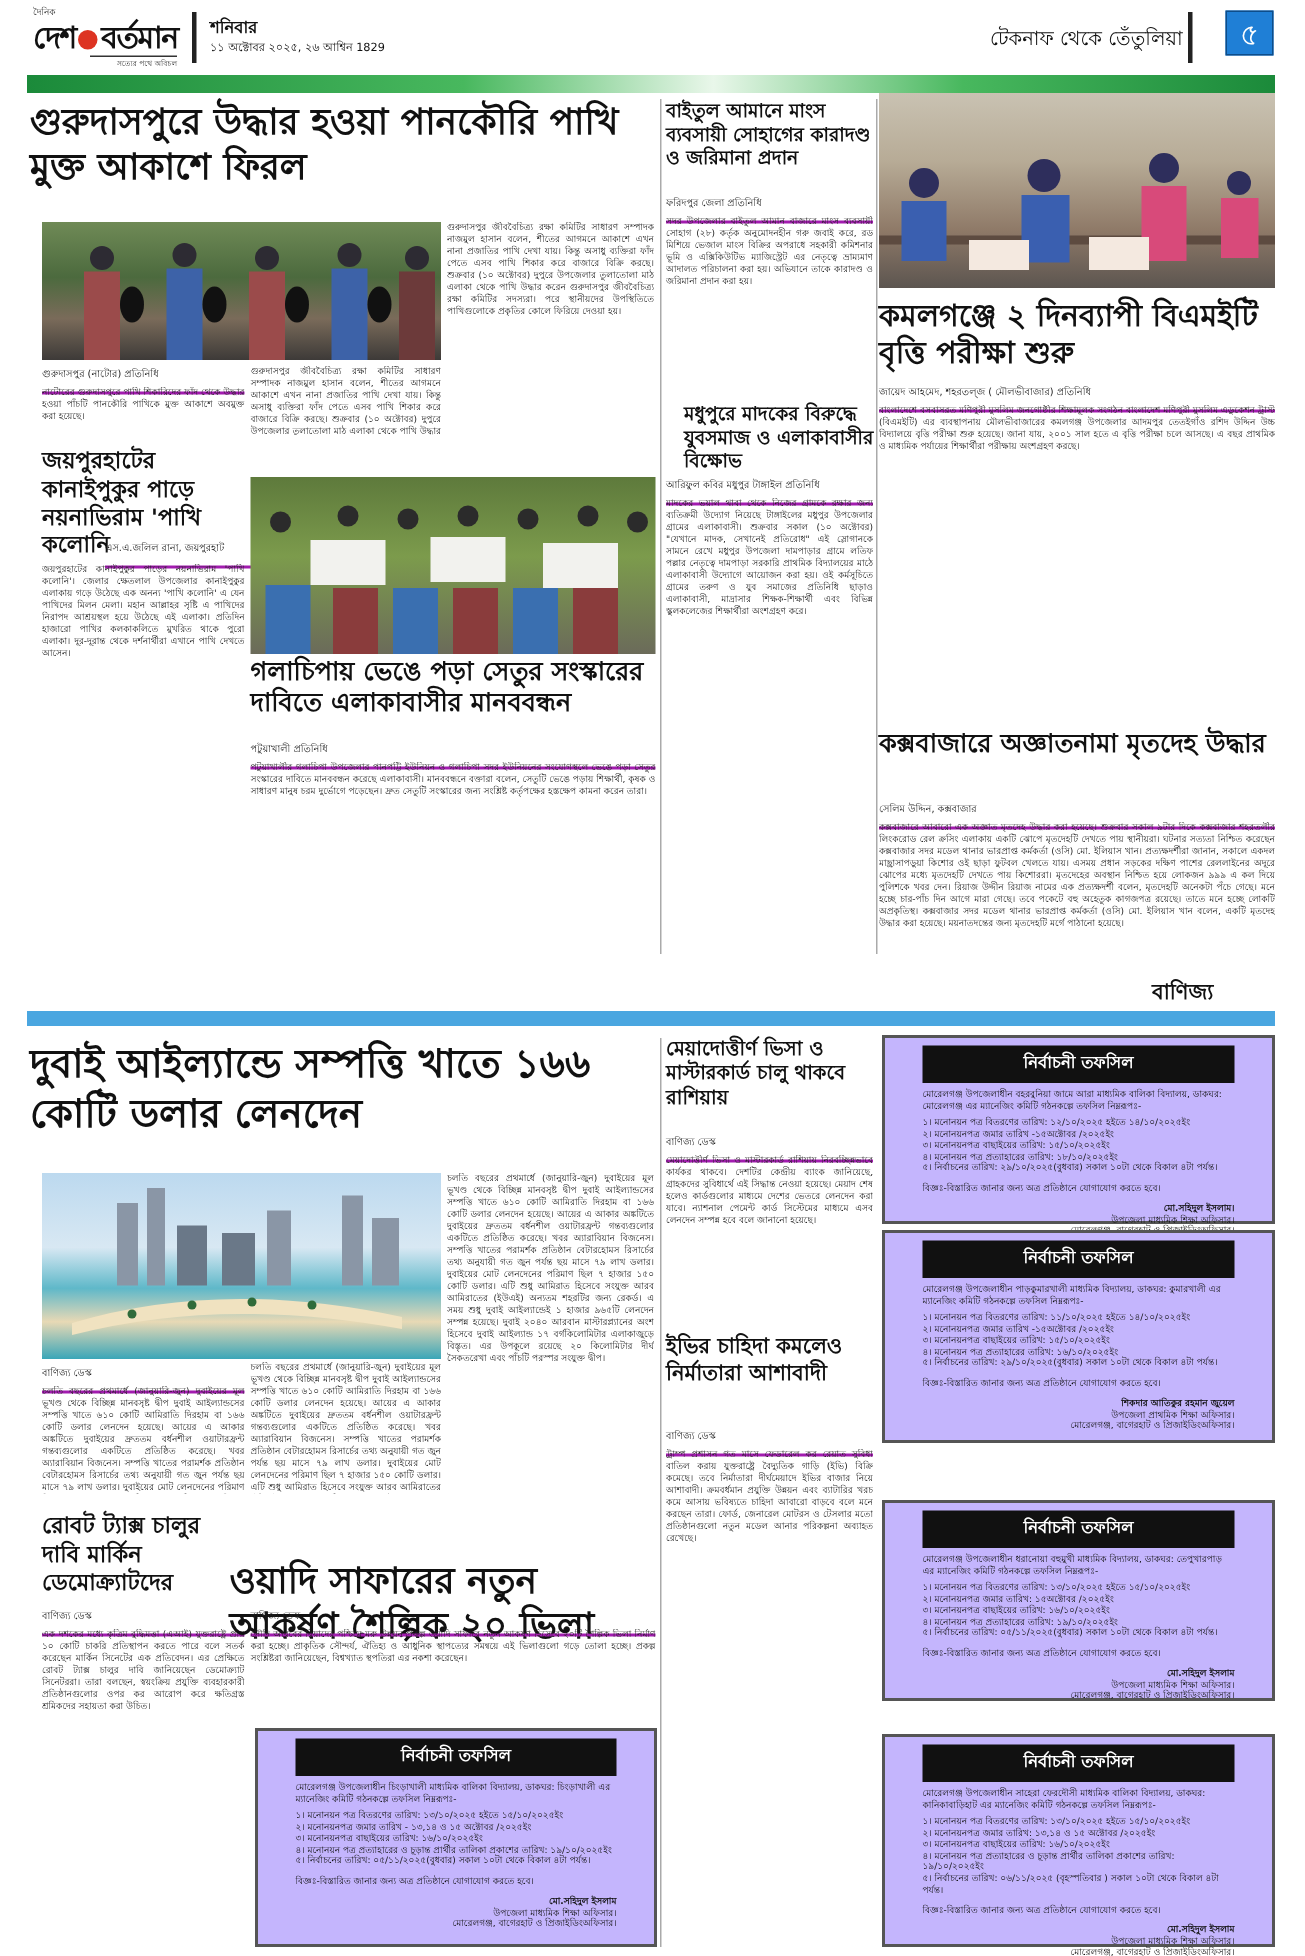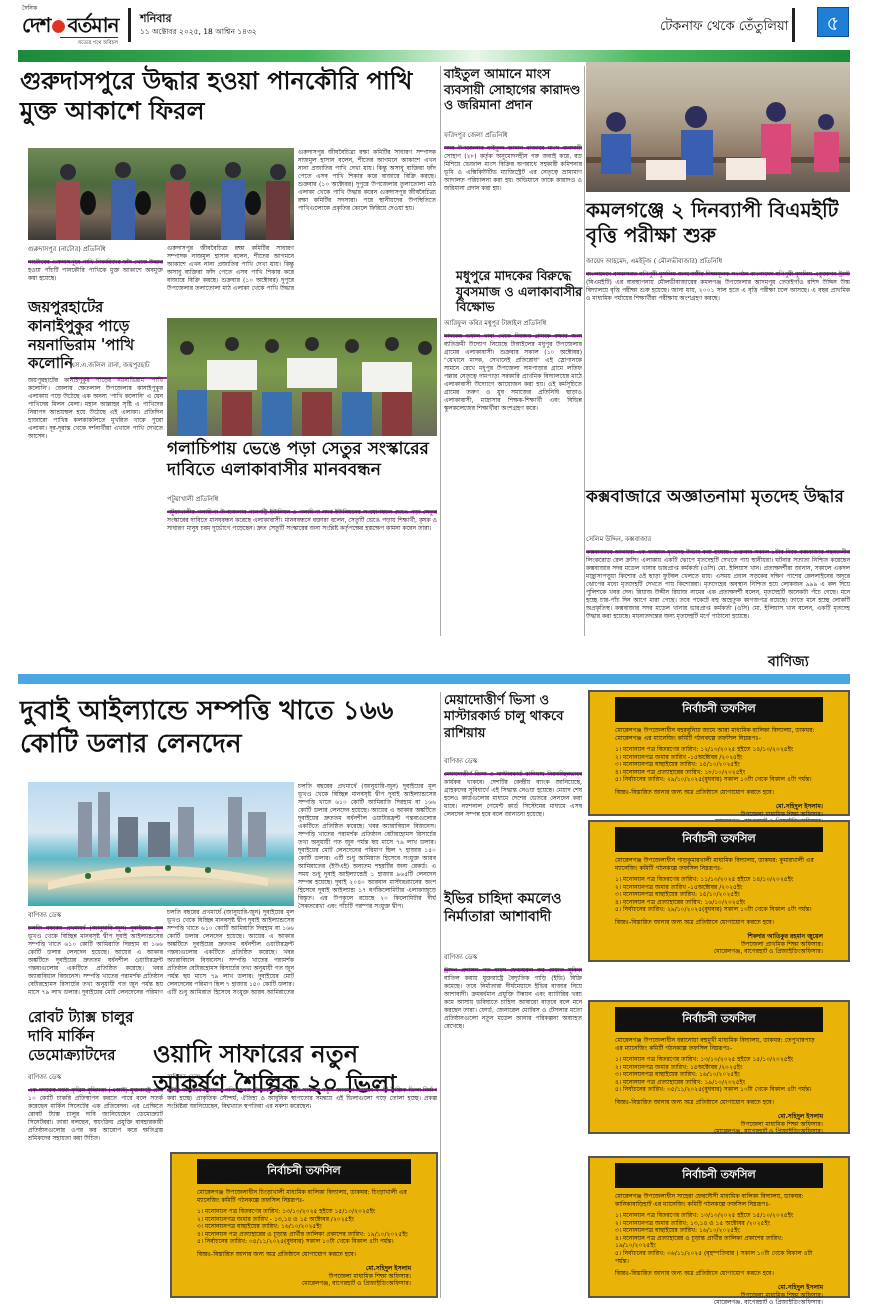--- a/index.html
+++ b/index.html
@@ -17,42 +17,42 @@
   .slogan { left: 660px; top: 16px; font-size: 13px; }
   .page-num { left: 817px; top: 7px; width: 32px; height: 30px; background: #1f7fd6; color: #fff; font-size: 20px; text-align: center; line-height: 30px; border: 1px solid #0d4d8a; }
   .greenbar { left: 18px; top: 50px; width: 832px; height: 12px; background: linear-gradient(90deg, #1b8a3a 0%, #48b85e 35%, #e9f7ea 55%, #48b85e 75%, #1b8a3a 100%); }
   
   .h-big { font-weight: bold; color: #111; text-align: left; line-height: 1.25; }
   .credit { font-size: 6.5px; font-weight: normal; color: #222; border-bottom: 2px solid #a21caf; padding-bottom: 6px; }
   .body-text { font-size: 6px; line-height: 8px; color: #222; text-align: justify; overflow: hidden; }
   .photo { overflow: hidden; }
   .rule-v { width: 1px; background: #aaa; }
   
-  .notice { border: 2px solid #555; background: #eab308; padding: 5px 25px; }
+  .notice { border: 2px solid #555; background: #c4b5fd; padding: 5px 25px; }
   .notice .nt { background: #111; color: #fff; text-align: center; font-size: 11px; font-weight: bold; padding: 3px 0; margin-bottom: 4px; }
   .notice .intro { font-size: 6px; line-height: 8px; margin-bottom: 3px; }
   .notice .item { font-size: 6px; line-height: 7.6px; }
   .notice .note { font-size: 6px; margin-top: 4px; }
   .notice .sig { font-size: 6px; text-align: right; margin-top: 4px; line-height: 7.6px; }
   .notice .sig b { font-weight: bold; }
   .section-label { left: 768px; top: 650px; font-size: 14px; font-weight: bold; }
   .bluebar { left: 18px; top: 674px; width: 832px; height: 10px; background: #4aa6e0; }
 </style>
 </head>
 <body>
 
 <div class="abs masthead">
   <div class="abs logo-small">দৈনিক</div>
   <div class="abs logo">
     <span>দেশ</span><span class="dot"></span><span>বর্তমান</span>
   </div>
   <div class="abs logo-tag">সত্যের পথে অবিচল</div>
   <div class="abs vbar" style="left:128px;top:8px;height:34px;"></div>
   <div class="abs day">শনিবার</div>
-  <div class="abs date">১১ অক্টোবর ২০২৫, 18 আশ্বিন ১৪৩২</div>
+  <div class="abs date">১১ অক্টোবর ২০২৫, ২৬ আশ্বিন 1829</div>
   <div class="abs slogan">টেকনাফ থেকে তেঁতুলিয়া</div>
   <div class="abs vbar" style="left:792px;top:8px;height:34px;"></div>
   <div class="abs page-num">৫</div>
 </div>
 <div class="abs greenbar"></div>
 
 <div class="abs h-big" style="left:20px;top:66px;width:420px;font-size:24px;">গুরুদাসপুরে উদ্ধার হওয়া পানকৌরি পাখি মুক্ত আকাশে ফিরল</div>
 <div class="abs photo" style="left:28px;top:148px;width:266px;height:92px;background:linear-gradient(180deg,#6f8a56 0%,#4c6a3e 40%,#7a6b5a 70%,#3d3a38 100%);">
   <svg width="266" height="92">
     <g fill="#2d2b33">
@@ -147,21 +147,21 @@
         <rect x="175" y="62" width="30" height="50"></rect>
         <rect x="228" y="70" width="25" height="40"></rect>
       </g>
     <g fill="#f4e9e0">
         <rect x="60" y="98" width="40" height="20"></rect>
         <rect x="140" y="96" width="40" height="22"></rect>
       </g>
   </svg>
 </div>
 <div class="abs h-big" style="left:586px;top:198px;width:264px;font-size:20px;">কমলগঞ্জে ২ দিনব্যাপী বিএমইটি বৃত্তি পরীক্ষা শুরু</div>
-<div class="abs credit" style="left:586px;top:256px;width:264px;">জায়েদ আহমেদ, এমইট্জ ( মৌলভীবাজার) প্রতিনিধি</div>
+<div class="abs credit" style="left:586px;top:256px;width:264px;">জায়েদ আহমেদ, শহরতল্জ ( মৌলভীবাজার) প্রতিনিধি</div>
 <div class="abs body-text" style="left:586px;top:270px;width:264px;height:212px;">বাংলাদেশে বসবাসরত মণিপুরী মুসলিম জনগোষ্ঠীর শিক্ষামূলক সংগঠন বাংলাদেশ মণিপুরী মুসলিম এডুকেশন ট্রাস্ট (বিএমইটি) এর ব্যবস্থাপনায় মৌলভীবাজারের কমলগঞ্জ উপজেলার আদমপুর তেতইগাঁও রশিদ উদ্দিন উচ্চ বিদ্যালয়ে বৃত্তি পরীক্ষা শুরু হয়েছে। জানা যায়, ২০০১ সাল হতে এ বৃত্তি পরীক্ষা চলে আসছে। এ বছর প্রাথমিক ও মাধ্যমিক পর্যায়ের শিক্ষার্থীরা পরীক্ষায় অংশগ্রহণ করছে।</div>
 
 <div class="abs h-big" style="left:586px;top:486px;width:264px;font-size:17px;">কক্সবাজারে অজ্ঞাতনামা মৃতদেহ উদ্ধার</div>
 <div class="abs credit" style="left:586px;top:534px;width:264px;">সেলিম উদ্দিন, কক্সবাজার</div>
 <div class="abs body-text" style="left:586px;top:548px;width:264px;height:90px;">কক্সবাজারে আবারো এক অজ্ঞাত মৃতদেহ উদ্ধার করা হয়েছে। শুক্রবার সকাল ৯টার দিকে কক্সবাজার শহরতলীর লিংকরোড রেল ক্রসিং এলাকায় একটি ঝোপে মৃতদেহটি দেখতে পায় স্থানীয়রা। ঘটনার সত্যতা নিশ্চিত করেছেন কক্সবাজার সদর মডেল থানার ভারপ্রাপ্ত কর্মকর্তা (ওসি) মো. ইলিয়াস খান। প্রত্যক্ষদর্শীরা জানান, সকালে একদল মাছ্রাসাপড়ুয়া কিশোর ওই ছাড়া ফুটবল খেলতে যায়। এসময় প্রধান সড়কের দক্ষিণ পাশের রেললাইনের অদূরে ঝোপের মধ্যে মৃতদেহটি দেখতে পায় কিশোররা। মৃতদেহের অবস্থান নিশ্চিত হয়ে লোকজন ৯৯৯ এ কল দিয়ে পুলিশকে খবর দেন। রিয়াজ উদ্দীন রিয়াজ নামের এক প্রত্যক্ষদর্শী বলেন, মৃতদেহটি অনেকটা পঁচে গেছে। মনে হচ্ছে চার-পাঁচ দিন আগে মারা গেছে। তবে পকেটে বহু অহেতুক কাগজপত্র রয়েছে। তাতে মনে হচ্ছে লোকটি অপ্রকৃতিস্থ। কক্সবাজার সদর মডেল থানার ভারপ্রাপ্ত কর্মকর্তা (ওসি) মো. ইলিয়াস খান বলেন, একটি মৃতদেহ উদ্ধার করা হয়েছে। ময়নাতদন্তের জন্য মৃতদেহটি মর্গে পাঠানো হয়েছে।</div>
 
 <div class="abs rule-v" style="left:440px;top:66px;height:570px;"></div>
 <div class="abs rule-v" style="left:584px;top:66px;height:570px;"></div>
 
 <div class="abs section-label">বাণিজ্য</div>

